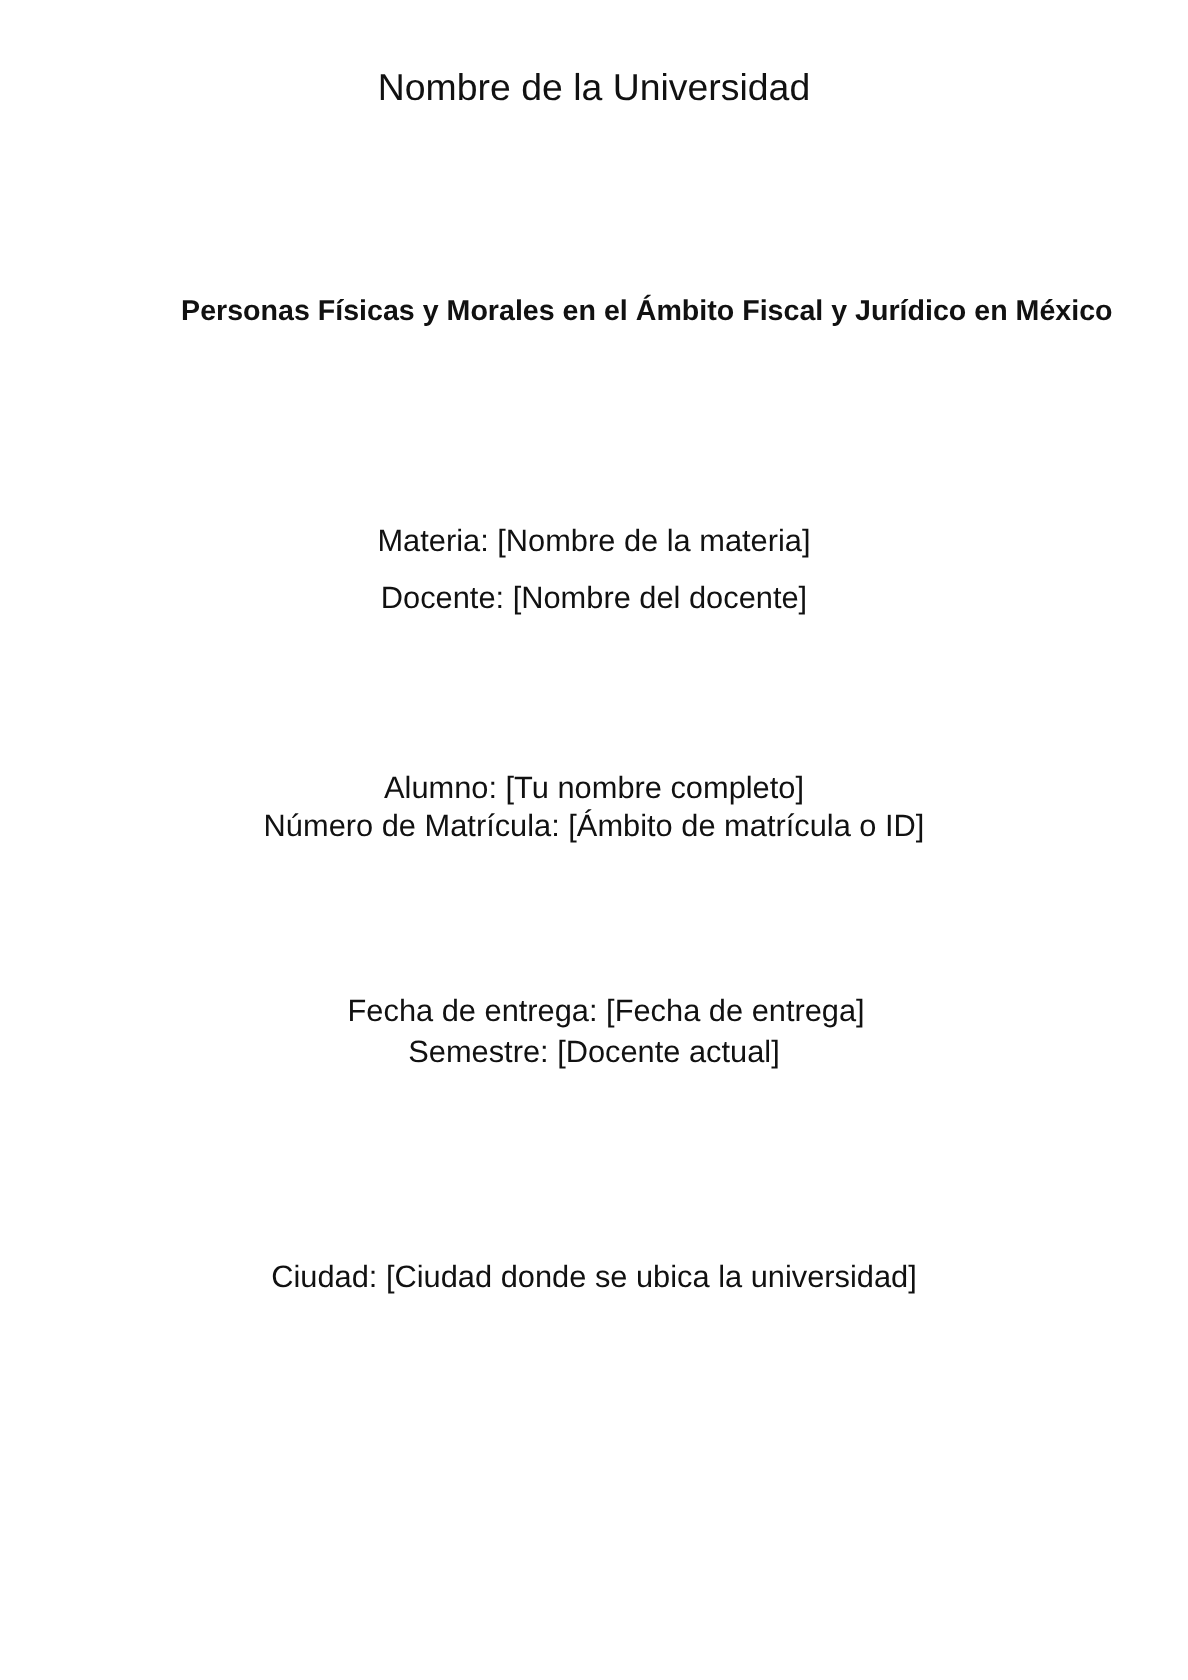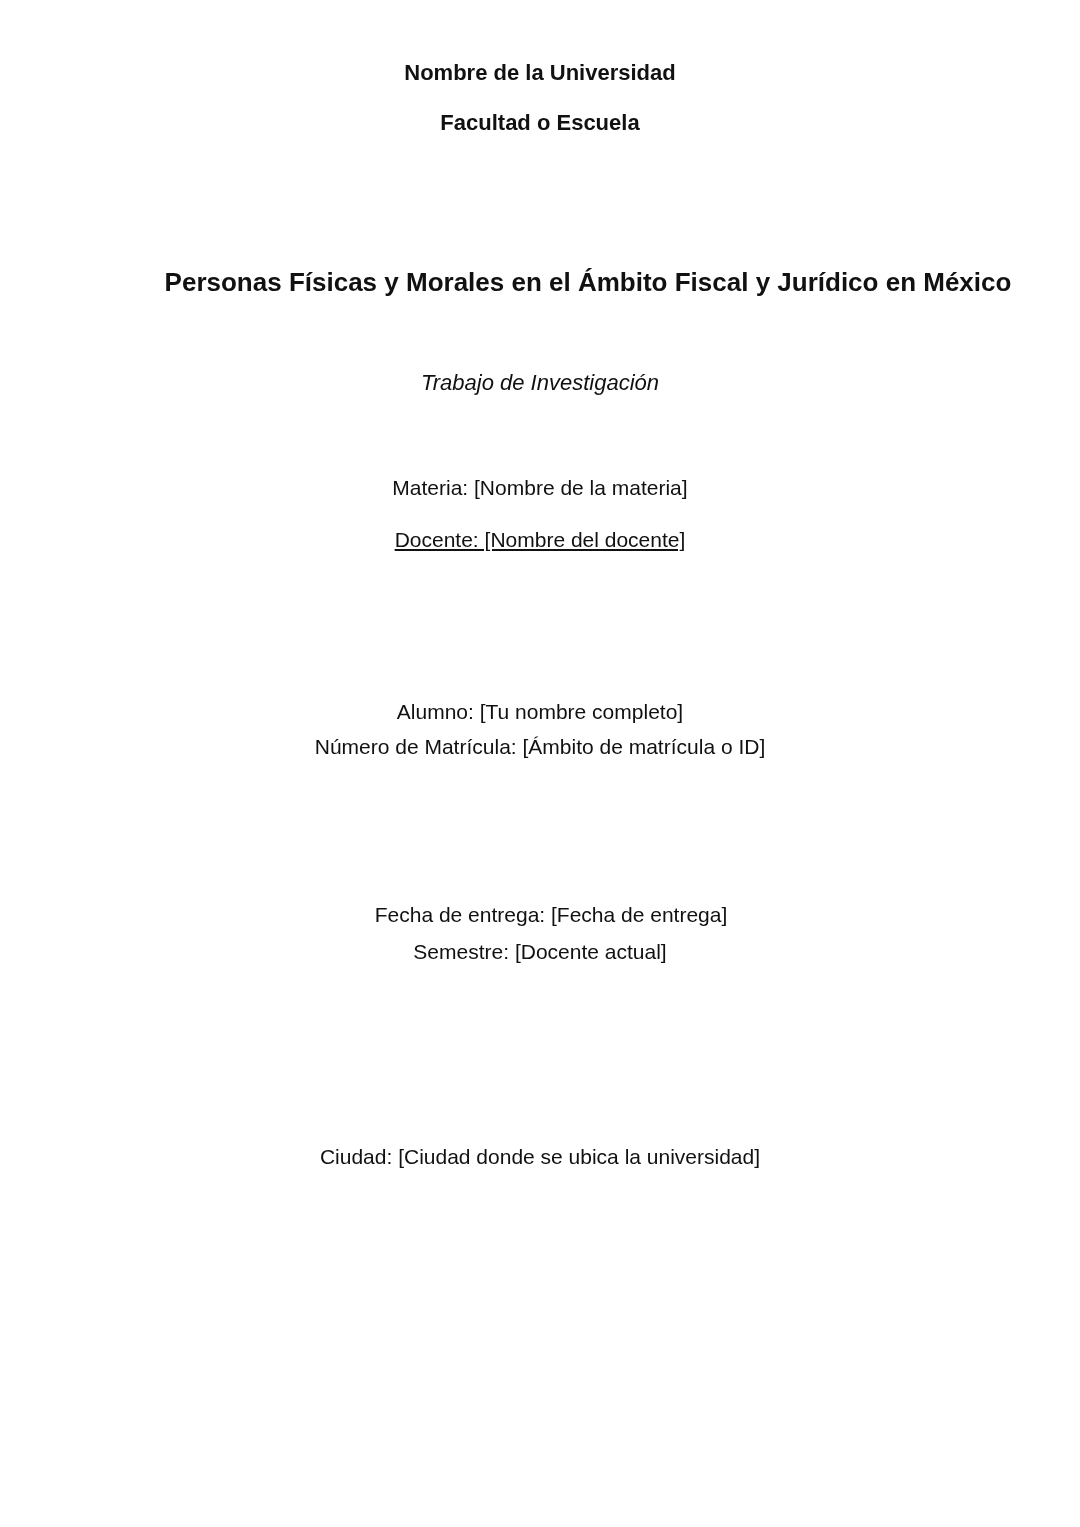--- a/index.html
+++ b/index.html
@@ -18,62 +18,60 @@
   }
   .line {
     position: absolute;
     left: 0;
     width: 100%;
     text-align: center;
     line-height: 1.2;
     white-space: nowrap;
   }
   .heading {
-    font-size: 22px;
-    font-weight: bold;
+    font-size: 34px;
+    font-weight: normal;
   }
   .doc-title {
     font-size: 26px;
     font-weight: bold;
     padding-left: 48px;
   }
   .subtitle {
     font-size: 22px;
     font-style: italic;
     font-weight: normal;
   }
   .body-line {
-    font-size: 21px;
+    font-size: 28px;
     font-weight: normal;
   }
   .pos-university { top: 60px; }
   .pos-faculty    { top: 110px; }
   .pos-title      { top: 267px; }
   .pos-subtitle   { top: 370px; }
   .pos-course     { top: 475px; }
-  .pos-teacher    { top: 527px; text-decoration: underline; }
+  .pos-teacher    { top: 527px; }
   .pos-student    { top: 699px; }
   .pos-studentid  { top: 734px; }
   .pos-duedate    { top: 902px; padding-left: 11px; }
   .pos-semester   { top: 939px; }
   .pos-group      { top: 990px; }
   .pos-city       { top: 1144px; }
 </style>
 </head>
 <body>
 
 <div class="page">
 
   <div class="line heading pos-university">Nombre de la Universidad</div>
 
-  <div class="line heading pos-faculty">Facultad o Escuela</div>
 
   <div class="line doc-title pos-title">Personas Físicas y Morales en el Ámbito Fiscal y Jurídico en México</div>
 
-  <div class="line subtitle pos-subtitle">Trabajo de Investigación</div>
 
   <div class="line body-line pos-course">Materia: [Nombre de la materia]</div>
 
   <div class="line body-line pos-teacher">Docente: [Nombre del docente]</div>
 
   <div class="line body-line pos-student">Alumno: [Tu nombre completo]</div>
 
   <div class="line body-line pos-studentid">Número de Matrícula: [Ámbito de matrícula o ID]</div>
 
   <div class="line body-line pos-duedate">Fecha de entrega: [Fecha de entrega]</div>

